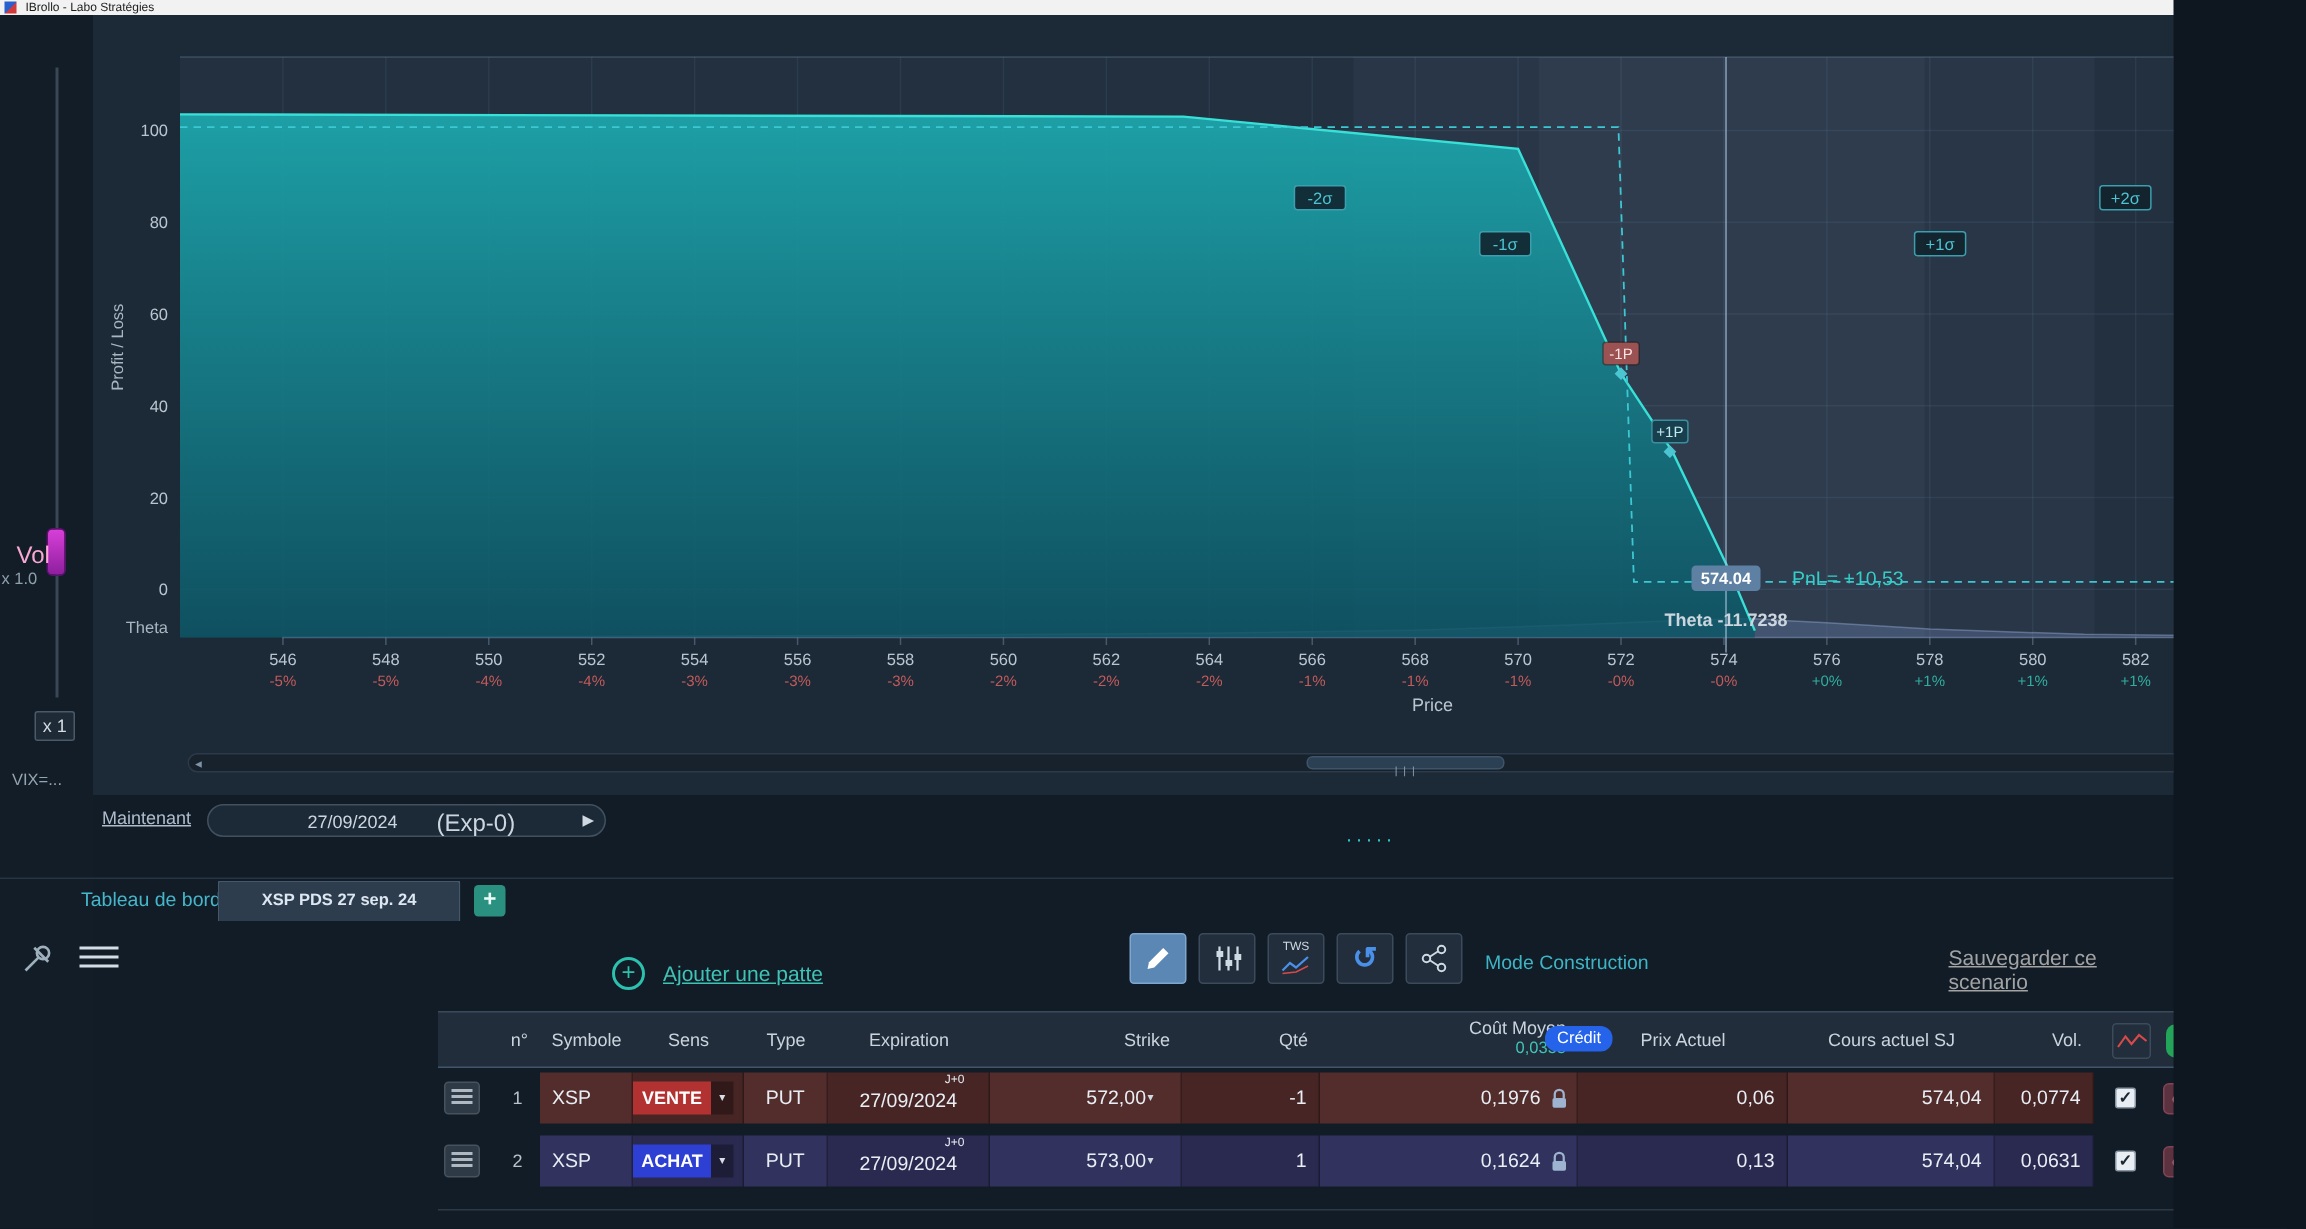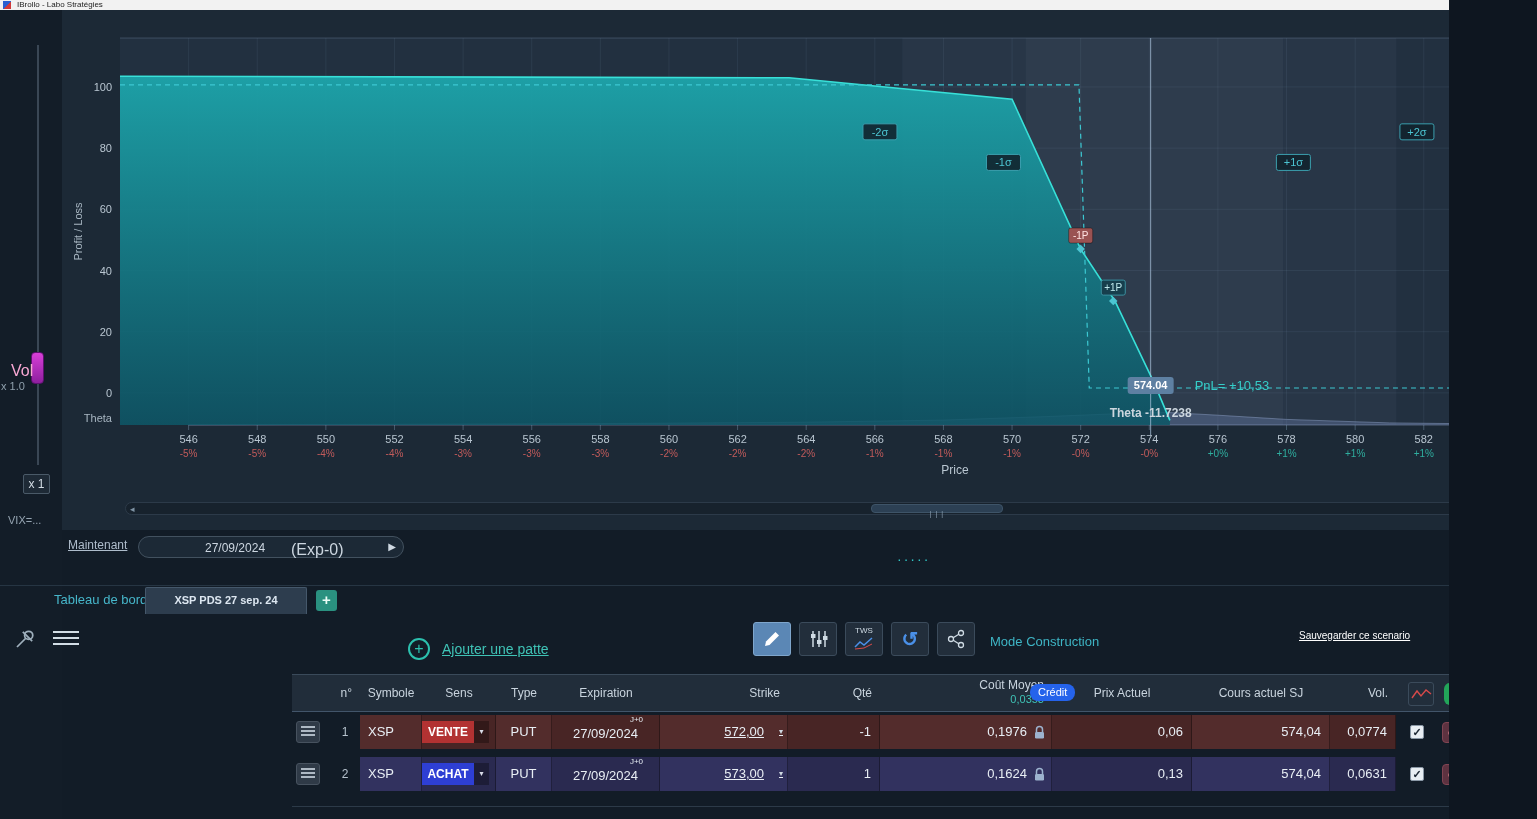--- a/index.html
+++ b/index.html
@@ -66,21 +66,21 @@
   .add-leg .circ { display:inline-block; width:22px; height:22px; border:2px solid #2cc0ae; border-radius:50%;
     color:#2cc0ae; font-size:16px; line-height:18px; text-align:center; }
   .add-leg .lbl { margin-left:12px; font-size:14px; color:#3fc3b6; text-decoration:underline; }
   .btn-group { position:absolute; left:753px; top:622px; display:flex; gap:8px; }
   .tool-btn { width:38px; height:34px; border-radius:3px; background:#222e3b; border:1px solid #3b4b5b;
     display:flex; align-items:center; justify-content:center; flex-direction:column; }
   .tool-btn.active { background:#5b87b5; border-color:#7fa6cc; }
   .tool-btn .tws-t { font-size:8px; color:#cfdbe4; line-height:8px; }
   .tool-btn .hist { font-size:20px; font-weight:bold; color:#4a90e8; line-height:22px; }
   .mode-lbl { position:absolute; left:990px; top:634px; font-size:13px; color:#3eb5c5; }
-  .save-link { position:absolute; left:1299px; top:630px; font-size:10px; color:#ffffff; text-decoration:underline; }
+  .save-link { position:absolute; left:1299px; top:630px; font-size:14px; color:#a3a3a3; text-decoration:underline; }
   .camera { position:absolute; left:1487px; top:628px; width:28px; height:22px; border:2px solid #93a1ad;
     border-radius:4px; display:flex; align-items:center; justify-content:center; }
   .cam-lens { width:9px; height:9px; border:2px solid #93a1ad; border-radius:50%; }
 
   
   .legs { position:absolute; left:292px; top:674px; width:1218px; }
   .lg-grid { display:grid; grid-template-columns:30px 62px 74px 56px 108px 128px 92px 172px 140px 138px 66px; }
   .legs-header { position:relative; height:38px; background:#212d3a; border-top:1px solid #3a4a5a;
     border-bottom:1px solid #42556a; padding-left:38px; }
   .legs-header .lg-grid > div { font-size:12px; color:#c9d4de; padding-top:11px; }
@@ -107,21 +107,21 @@
   .cell-sym { padding-left:8px; }
   .cell-type { text-align:center; }
   .cell-side { display:flex; align-items:center; justify-content:flex-start; }
   .side-box { width:52px; height:22px; line-height:22px; text-align:center; color:#fff; font-weight:bold; font-size:12px; }
   .row-sell .side-box { background:#b23232; } .row-buy .side-box { background:#2e3fd4; }
   .side-caret { width:15px; height:22px; line-height:22px; text-align:center; background:rgba(0,0,0,0.3);
     color:#d9dde8; font-size:8px; }
   .cell-exp { text-align:center; position:relative; }
   .cell-exp .j { position:absolute; top:0; right:16px; font-size:8px; line-height:9px; color:#e6edf3; }
   .cell-exp .d { display:block; line-height:34px; margin-top:2px; }
-  .cell-strike { display:flex; align-items:center; justify-content:flex-end; padding-right:4px; gap:15px;text-decoration:underline; }
+  .cell-strike { display:flex; align-items:center; justify-content:flex-end; padding-right:18px; gap:1px; }
   .cell-strike .car { font-size:8px; color:#cfd9e2; }
   .cell-qty, .cell-price, .cell-under, .cell-vol { text-align:right; padding-right:8px; }
   .cell-cost { display:flex; align-items:center; justify-content:flex-end; padding-right:5px; gap:6px; }
   .drag-handle { position:absolute; left:4px; top:6px; width:24px; height:22px; background:#2f3a47;
     border:1px solid #47525f; border-radius:3px; padding:4px 4px; }
   .drag-handle i { display:block; height:2px; background:#aeb9c4; margin-bottom:2px; }
   .row-check { position:absolute; left:1118px; top:10px; width:14px; height:14px; background:#e8eef3;
     border:1px solid #8a98a6; border-radius:2px; text-align:center; line-height:13px; font-size:11px;
     font-weight:bold; color:#1c2733; }
   .eye-slash-btn { position:absolute; left:1150px; top:7px; width:27px; height:21px; background:#5d3240;

